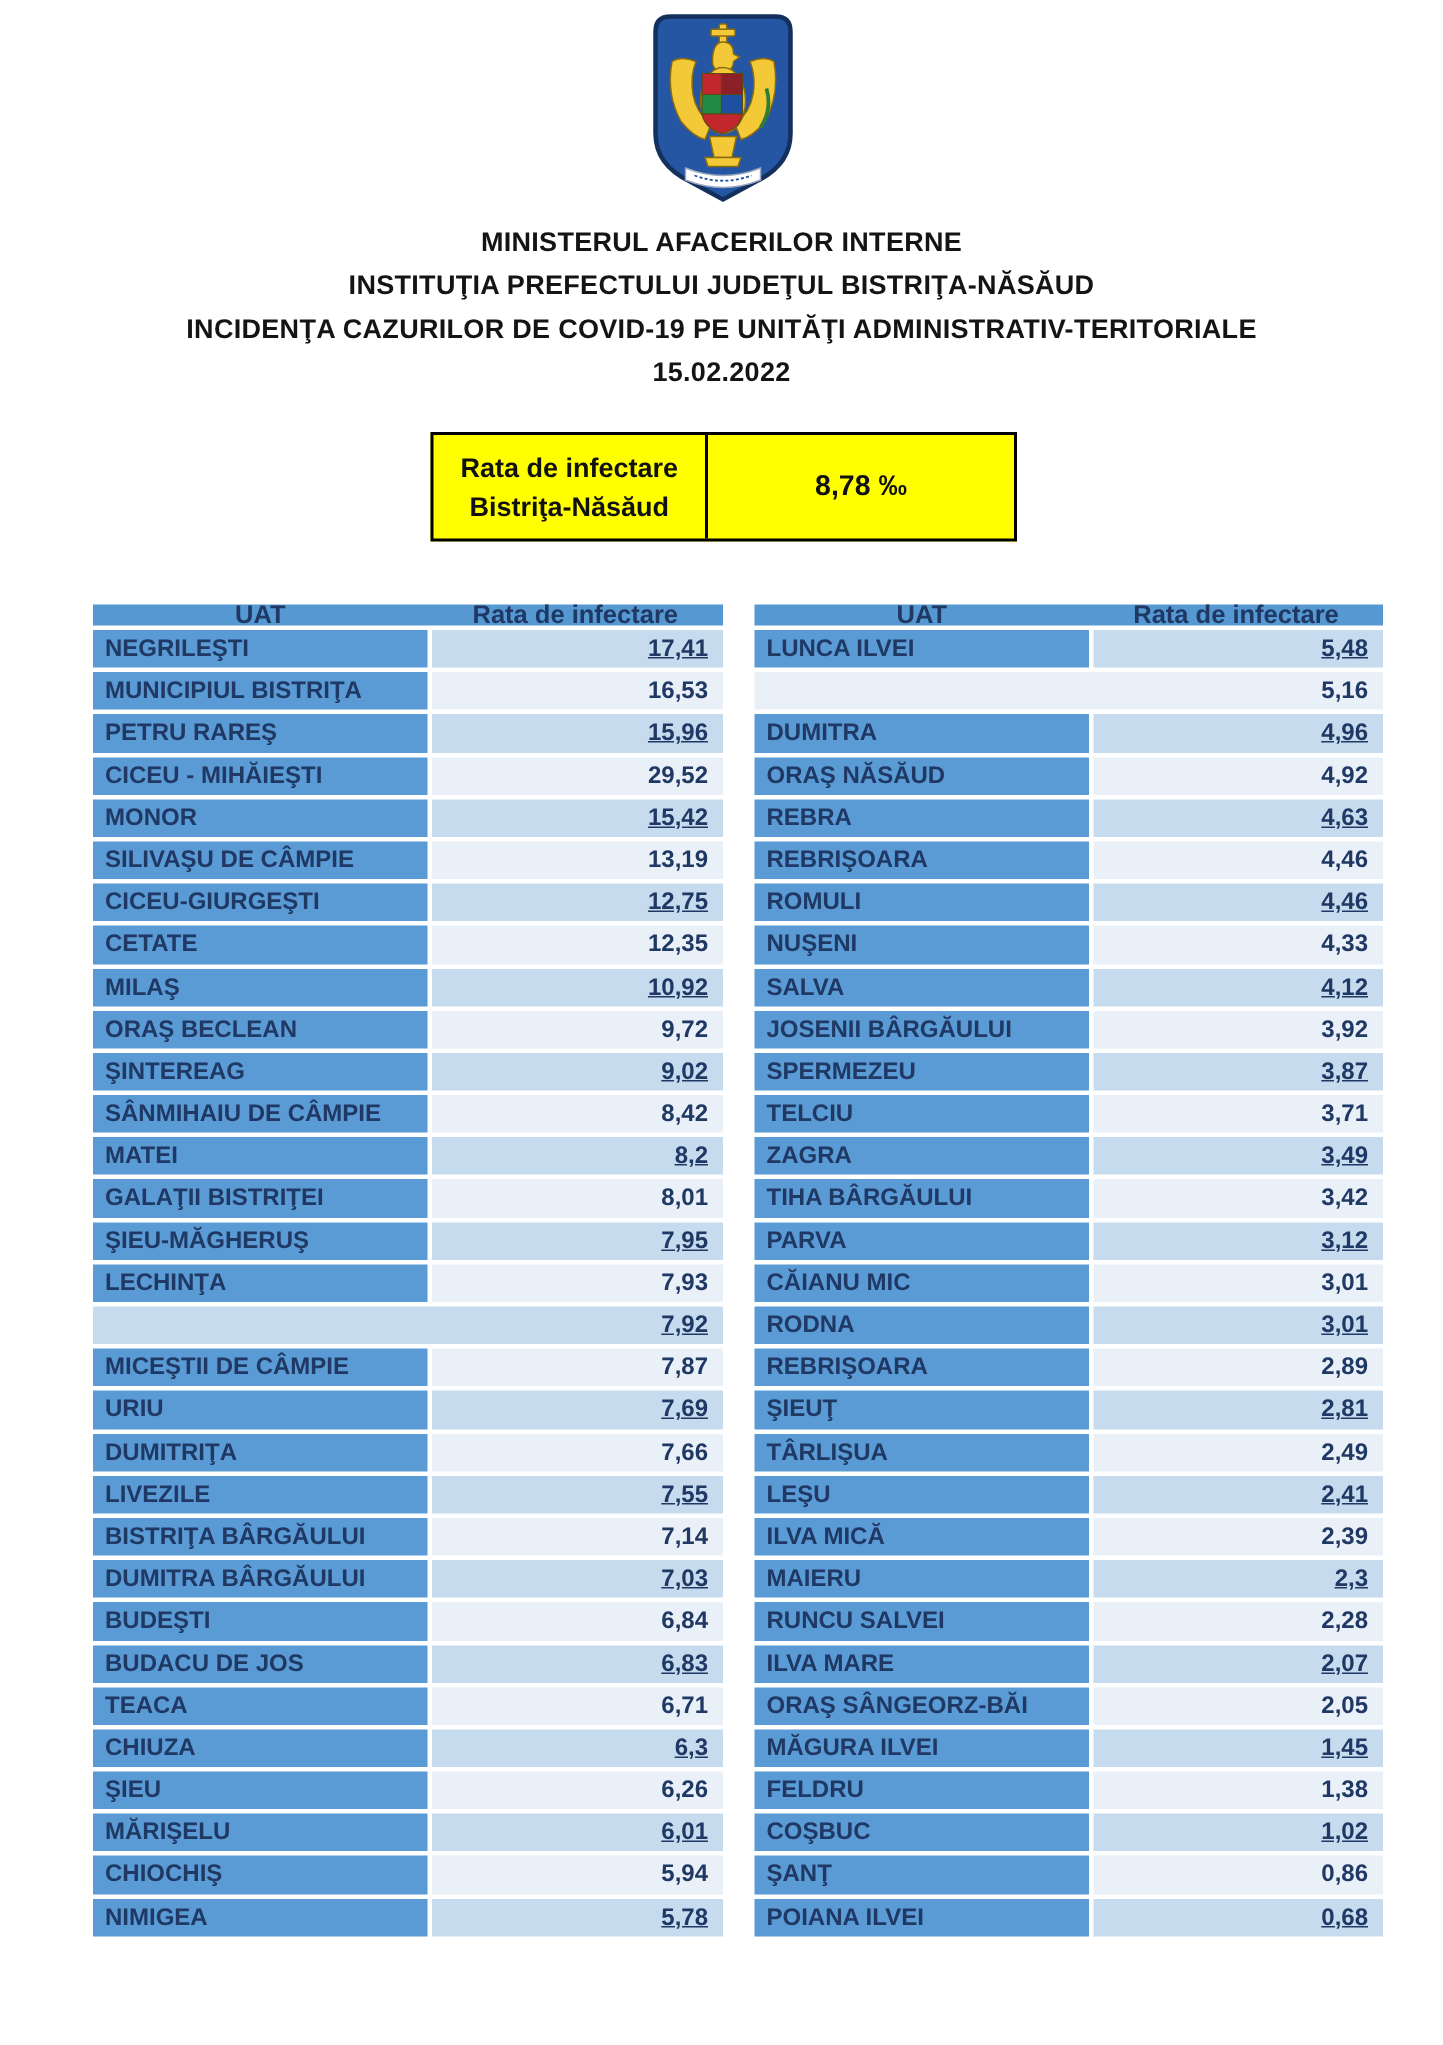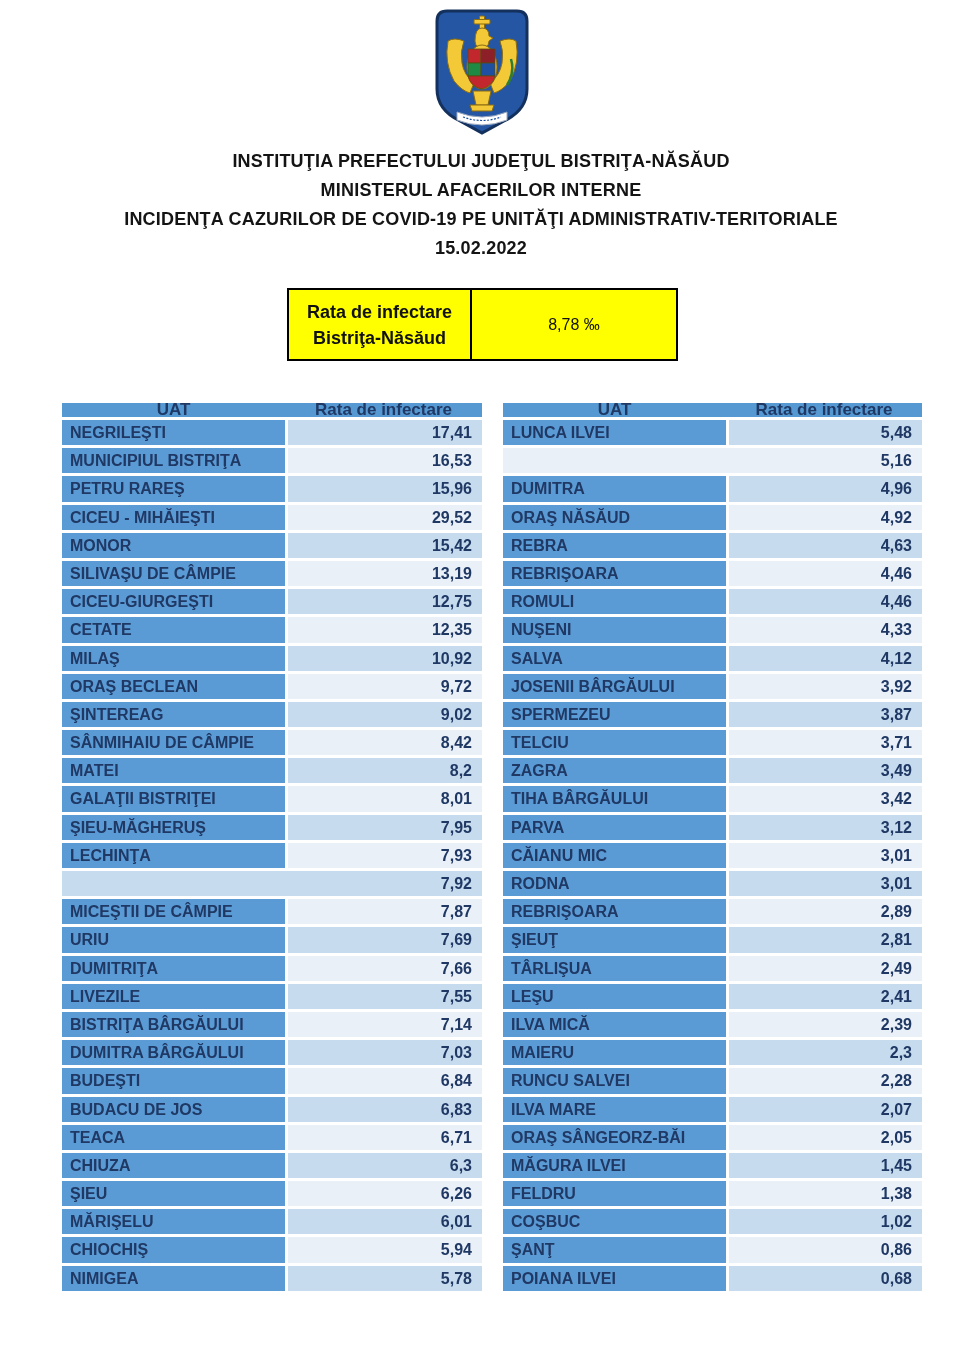--- a/index.html
+++ b/index.html
@@ -20,21 +20,21 @@
     position:absolute;left:287px;top:288px;width:391px;height:73px;
     display:flex;background:var(--yellow);border:2px solid #000;box-sizing:border-box;
   }
   .summary-label{
     width:183px;border-right:2px solid #000;box-sizing:border-box;
     display:flex;flex-direction:column;justify-content:center;align-items:center;
     font-weight:bold;font-size:18px;line-height:26px;color:#111;
   }
   .summary-value{
     flex:1;display:flex;justify-content:center;align-items:center;
-    font-weight:normal;font-size:16px;color:#111;
+    font-weight:bold;font-size:19px;color:#111;
   }
   
   .uat-table{position:absolute;top:403px;}
   #table-left{left:62px;width:420px;}
   #table-right{left:503px;width:419px;}
   .thead{display:flex;height:14px;margin-bottom:3px;background:var(--header-blue);}
   .thead .h-uat{
     width:223px;display:flex;justify-content:center;align-items:center;
   }
   .thead .h-rate{flex:1;display:flex;justify-content:center;align-items:center;}
@@ -42,21 +42,21 @@
   .trow{display:flex;height:25.2px;margin-bottom:3px;}
   .uat-cell{
     width:223px;box-sizing:border-box;padding-left:8px;margin-right:3px;
     background:var(--uat-blue);color:var(--navy);font-weight:bold;font-size:16px;
     line-height:25.2px;white-space:nowrap;overflow:hidden;
   }
   .rate-cell{
     flex:1;box-sizing:border-box;padding-right:10px;text-align:right;
     color:var(--navy);font-weight:bold;font-size:16px;line-height:25.2px;
   }
-  .trow.band-dark .rate-cell{background:var(--band-dark);}
+  .trow.band-dark .rate-cell{background:var(--band-dark);text-decoration:underline;}
   .trow.band-light .rate-cell{background:var(--band-light);}
 </style>
 </head>
 <body>
 
 <div class="page" style="--header-blue: #5598d2; --uat-blue: #5b9bd5; --band-dark: #c6dbee; --band-light: #e9f0f8; --navy: #1f3864; --yellow: #ffff00; --emblem-blue: #2456a4; --eagle-gold: #f3c937;">
 
   <svg class="emblem" viewBox="0 0 94 126" xmlns="http://www.w3.org/2000/svg">
     <path d="M12 2 H82 Q92 2 92 12 V80 Q92 101 69 112 L47 124 L25 112 Q2 101 2 80 V12 Q2 2 12 2 Z" fill="var(--emblem-blue)" stroke="#14315e" stroke-width="3"></path>
     <g fill="var(--eagle-gold)" stroke="#8a6b10" stroke-width="1">
@@ -84,22 +84,22 @@
       <path d="M33 67 h27 q-2 10 -13.5 13 q-11.5 -3 -13.5 -13 Z" fill="#c1272d"></path>
     </g>
 
     <path d="M76 50 q4 14 -4 26" fill="none" stroke="#2e7d32" stroke-width="2.5"></path>
 
     <path d="M22 103 Q47 113 72 103 L72 111 Q47 121 22 111 Z" fill="#ffffff" stroke="#9aa7bd" stroke-width="1"></path>
     <path d="M28 108 Q47 115 66 108" fill="none" stroke="#1d50a0" stroke-width="1.2" stroke-dasharray="2 1.5"></path>
   </svg>
 
   <div class="titles">
+    <div>MINISTERUL AFACERILOR INTERNE</div>
     <div>INSTITUŢIA PREFECTULUI JUDEŢUL BISTRIŢA-NĂSĂUD</div>
-    <div>MINISTERUL AFACERILOR INTERNE</div>
     <div>INCIDENŢA CAZURILOR DE COVID-19 PE UNITĂŢI ADMINISTRATIV-TERITORIALE</div>
     <div>15.02.2022</div>
   </div>
 
   <div class="summary">
     <div class="summary-label">
       <span>Rata de infectare</span>
       <span>Bistriţa-Năsăud</span>
     </div>
     <div class="summary-value">8,78 ‰</div>

